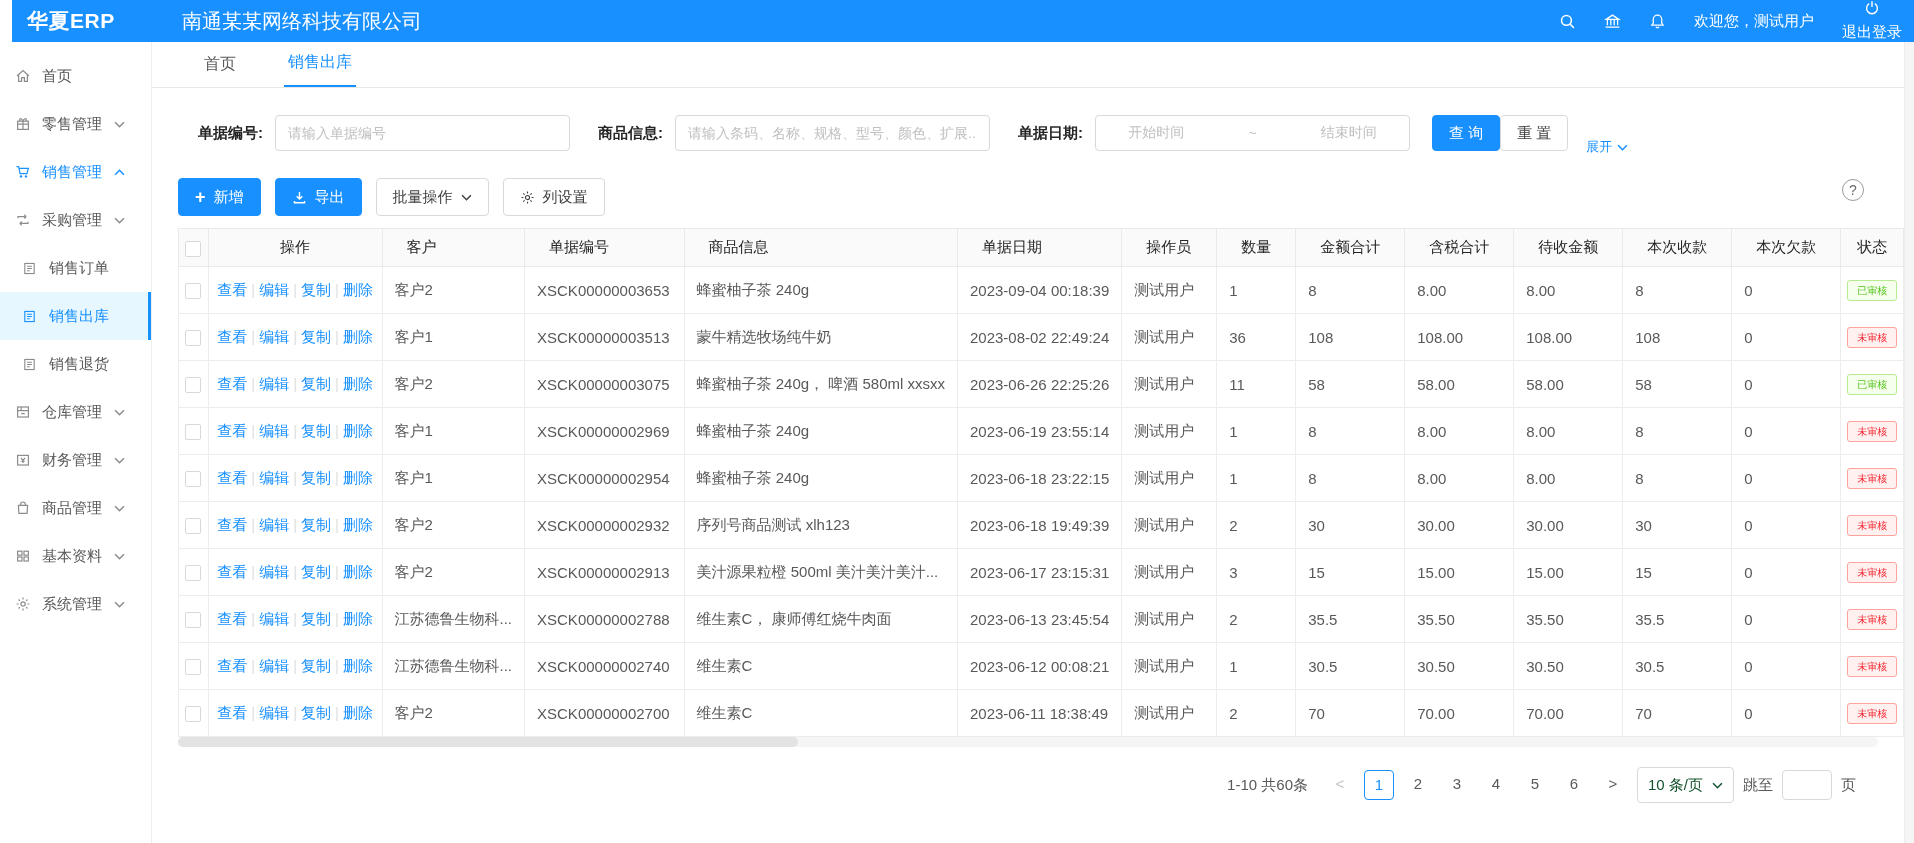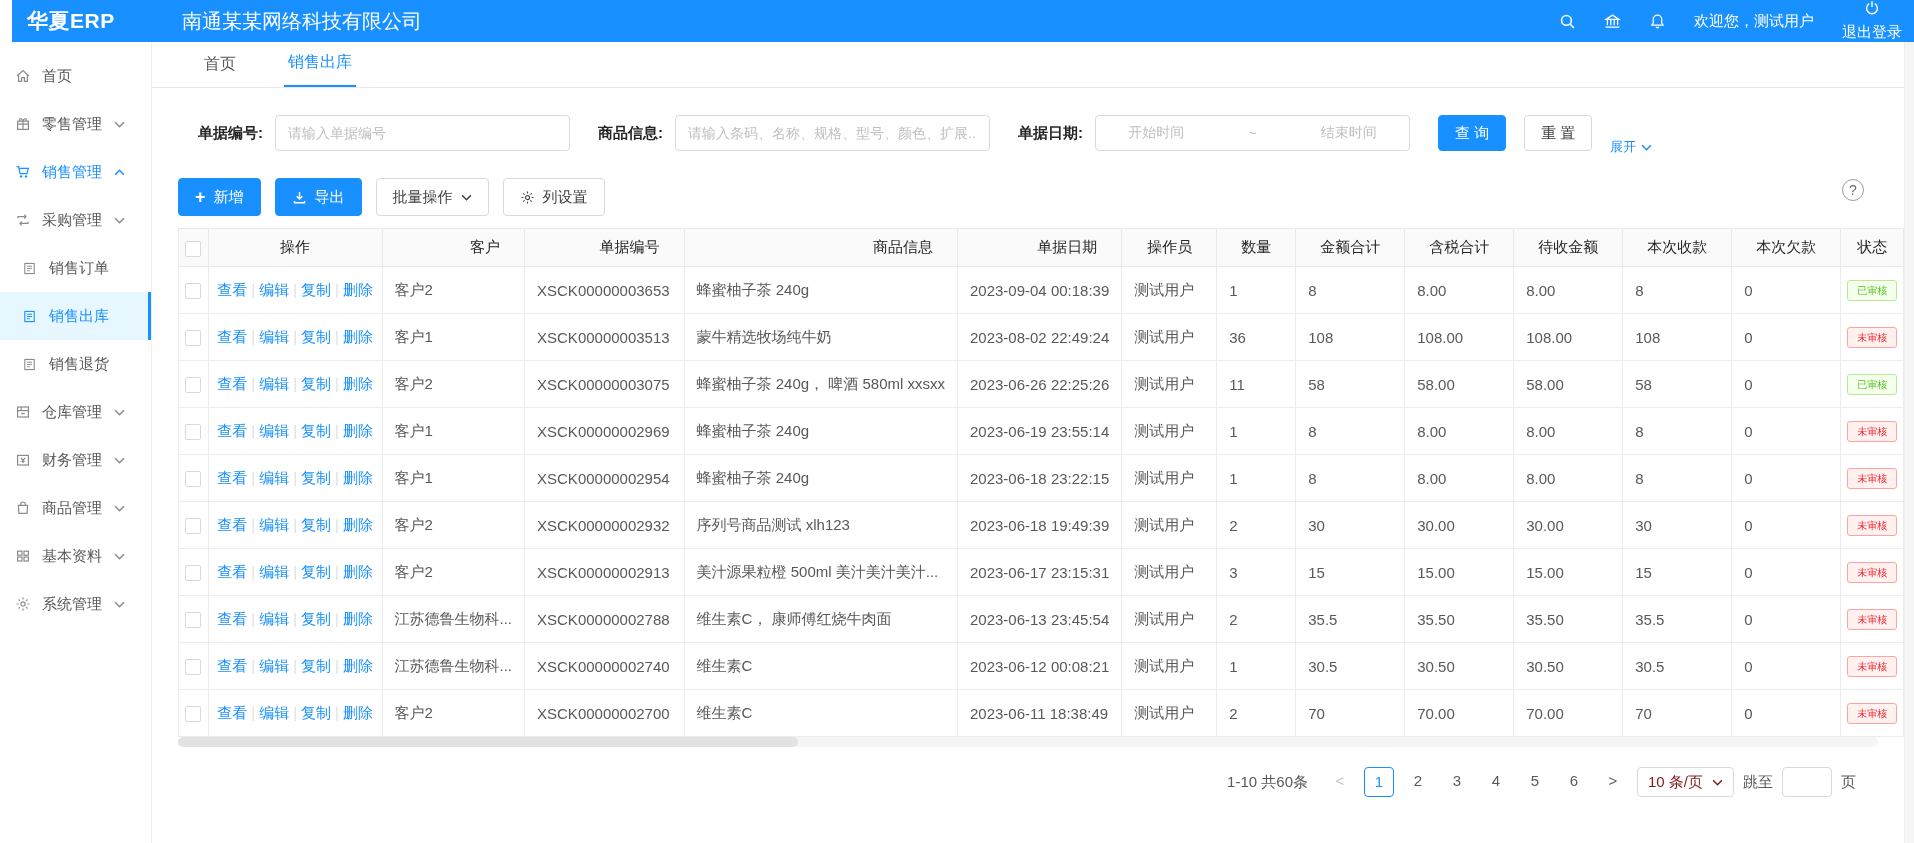--- a/index.html
+++ b/index.html
@@ -44,36 +44,36 @@
     color:#595959; margin-left:12px; outline:none; font-family:inherit; }
   .finput::placeholder { color:#bfbfbf; }
   .w1 { width:295px; }
   .w2 { width:315px; }
   .ml { margin-left:28px; }
   .date-range { width:315px; height:36px; border:1px solid #d9d9d9; border-radius:4px; margin-left:12px;
     display:flex; align-items:center; justify-content:space-around; color:#bfbfbf; font-size:14px; cursor:pointer; }
   .btn { height:36px; border-radius:4px; font-size:15px; cursor:pointer; border:1px solid #d9d9d9;
     background:#fff; color:#404040; padding:0 16px; font-family:inherit; display:flex; align-items:center; gap:8px; }
   .btn.primary { background:#1890ff; border-color:#1890ff; color:#fff; }
-  .btn-search { margin-left:28px; }
-  .btn-reset { margin-left:18px; }
+  .btn-search { margin-left:22px; }
+  .btn-reset { }
   .expand { margin-left:18px; color:#1890ff; font-size:13px; display:flex; align-items:center; gap:5px; cursor:pointer;margin-top:28px; }
 
   
   .toolbar { display:flex; align-items:center; gap:14px; margin:22px 0 0 26px; position:relative; }
   .toolbar .btn { height:38px; }
   .plus { font-size:18px; line-height:1; font-weight:bold; }
   .bicon svg { display:block; }
   .help { position:absolute; right:40px; top:1px; width:22px; height:22px; border:1px solid #9b9b9b; border-radius:50%;
     color:#6b6b6b; font-size:14px; display:flex; align-items:center; justify-content:center; cursor:pointer; }
 
   
   table { border-collapse:collapse; table-layout:fixed; margin:12px 0 0 26px; }
   th { background:#fafafa; height:38px; font-weight:normal; color:#262626; font-size:15px;
-    text-align:right; padding:0 24px; border:1px solid #e9e9e9; white-space:nowrap; }
+    text-align:left; padding:0 24px; border:1px solid #e9e9e9; white-space:nowrap; }
   td { height:47px; color:#595959; font-size:15px; padding:0 12px; border:1px solid #ececec;
     white-space:nowrap; overflow:hidden; text-overflow:ellipsis; background:#fff; }
   th.center, td.center { text-align:center; padding:0 4px; }
   .cb { display:inline-block; width:16px; height:16px; border:1px solid #d9d9d9; border-radius:2px; background:#fff;
     vertical-align:middle; cursor:pointer; }
   a.op { color:#1890ff; cursor:pointer; margin:0 3px; text-decoration:none; }
   .opsep { color:#e0e0e0; margin:0 1px; }
   .badge { display:inline-block; font-size:10px; padding:3px 9px; border-radius:3px; line-height:1.3; }
   .badge.ok { color:#52c41a; background:#f6ffed; border:1px solid #b7eb8f; }
   .badge.no { color:#f5222d; background:#fff1f0; border:1px solid #ffa39e; }
@@ -82,22 +82,22 @@
   .hscroll .thumb { width:620px; height:10px; background:#e3e3e3; border-radius:5px; }
 
   
   .pagination { display:flex; align-items:center; justify-content:flex-end; gap:9px;
     margin:20px 48px 0 0; font-size:15px; color:#595959; }
   .pg-total { margin-right:8px; }
   .pg { min-width:30px; height:30px; line-height:28px; text-align:center; border-radius:4px; cursor:pointer;
     color:#595959; background:#fff; }
   .pg.arrow-prev { color:#bfbfbf; }
   .pg.active { border:1px solid #1890ff; color:#1890ff; }
-  .pg-sizer { height:30px; border:1px solid #d9d9d9; border-radius:4px; padding:0 10px; display:flex;
-    align-items:center; gap:9px; cursor:pointer; color:#7f1d1d; }
+  .pg-sizer { height:36px; border:1px solid #d9d9d9; border-radius:4px; padding:0 10px; display:flex;
+    align-items:center; gap:9px; cursor:pointer; color:#14532d; }
   .pg-jump-input { width:50px; height:30px; border:1px solid #d9d9d9; border-radius:4px; outline:none; }
 
   .vscroll { position:fixed; right:0; top:42px; bottom:0; width:10px; background:#f5f5f5; border-left:1px solid #ededed; z-index:15; }
 </style>
 </head>
 <body>
 
 <div class="header">
   <div class="logo">华夏ERP</div>
   <div class="company">南通某某网络科技有限公司</div>

